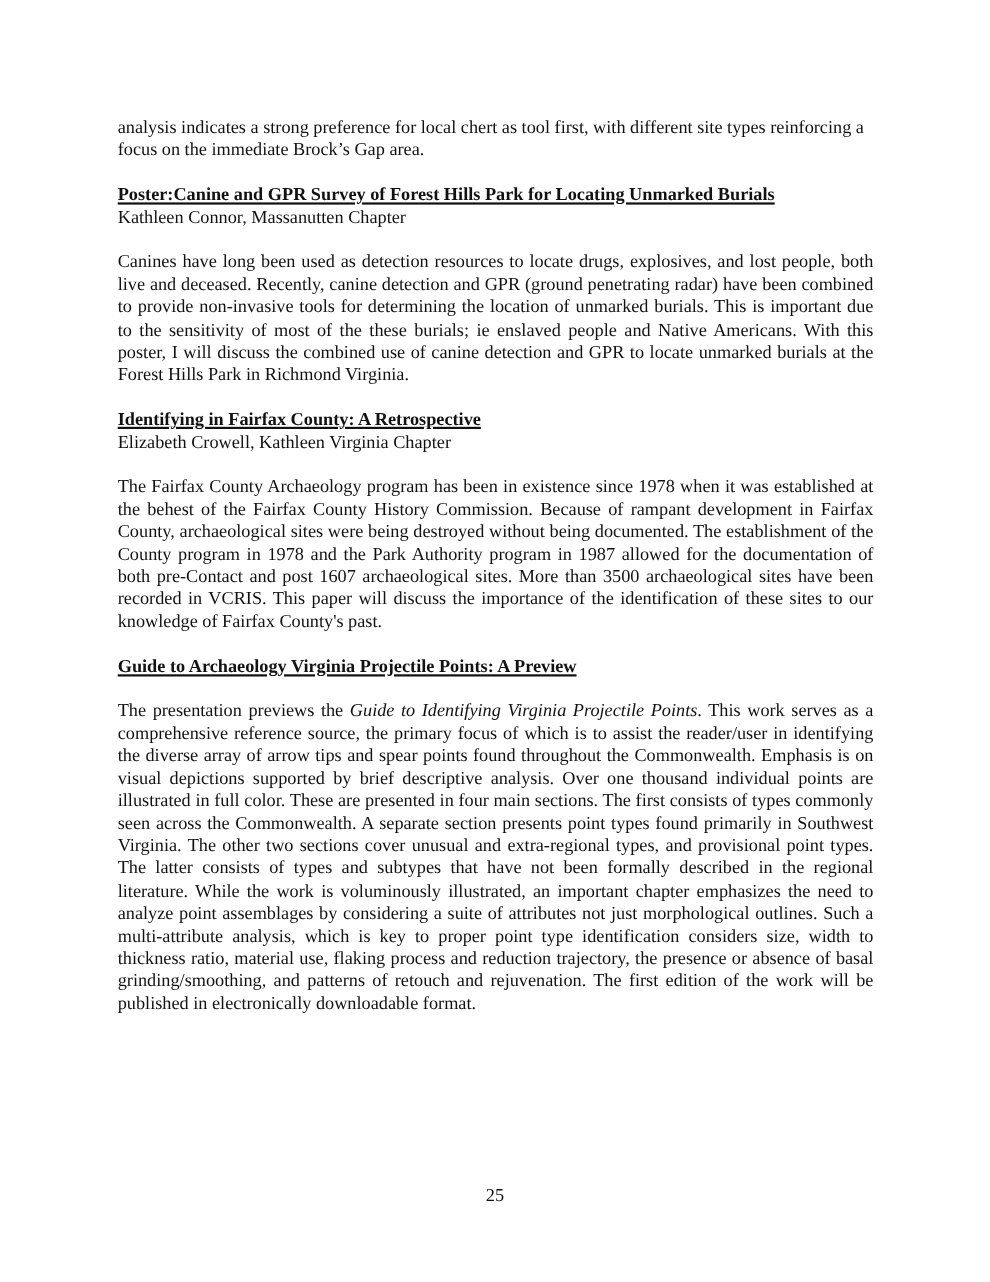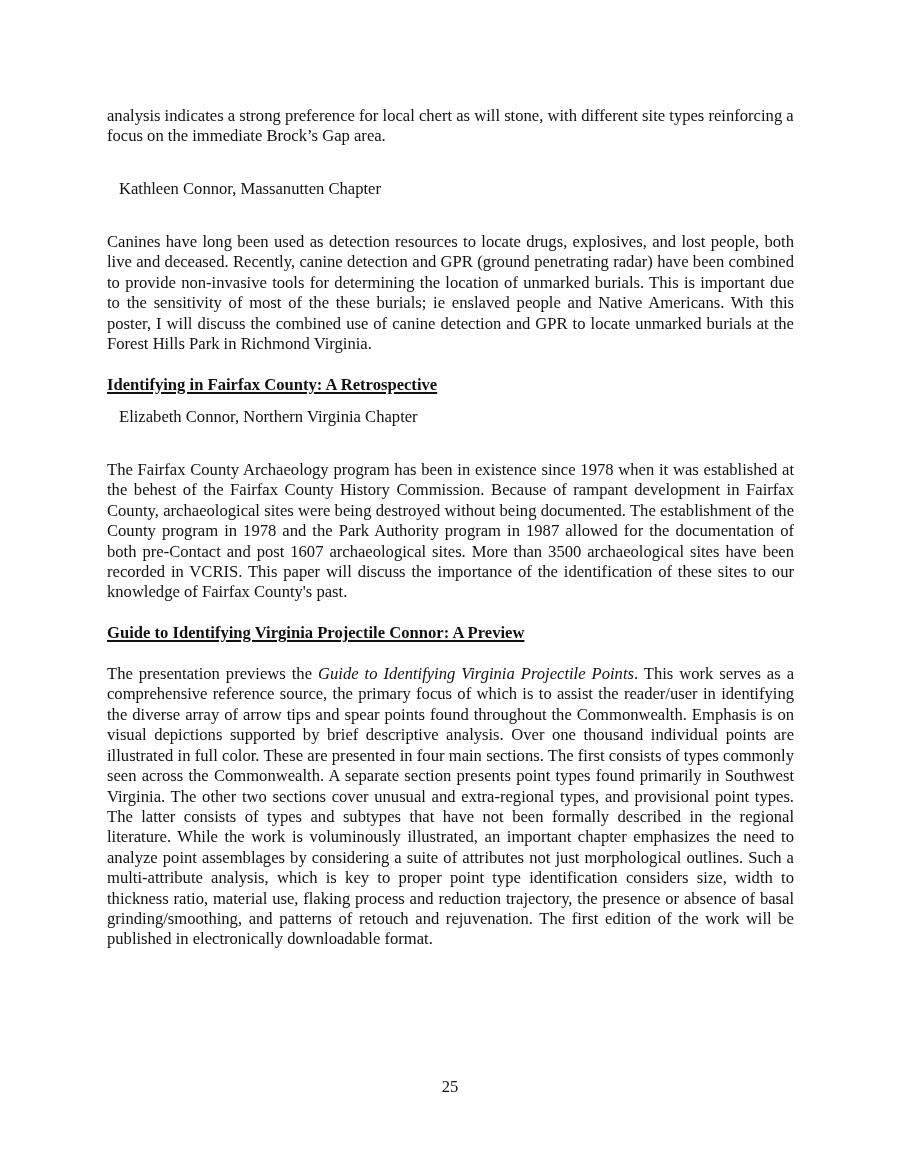--- a/index.html
+++ b/index.html
@@ -35,60 +35,61 @@
       height: 20.4px;
     }
     .title {
       margin: 0;
       font-weight: bold;
       text-decoration: underline;
       text-decoration-thickness: 1.5px;
       text-underline-offset: 2px;
     }
     .author {
-      margin: 12px;
+      margin: 0;
     }
     .page-number {
       position: absolute;
       left: 0;
       width: 900px;
       top: 1077px;
       text-align: center;
       font-size: 16.6px;
       line-height: 20px;
     }
     em { }
   </style>
 </head>
 <body>
 
 <div class="page">
 
-  <p class="para left">analysis indicates a strong preference for local chert as will stone, with different site types reinforcing a focus on the immediate Brock’s Gap area.</p>
+  <p class="para left">analysis indicates a strong preference for local chert as tool first, with different site types reinforcing a focus on the immediate Brock’s Gap area.</p>
 
   <div class="gap"></div>
 
   <section>
+    <p class="title">Poster:Canine and GPR Survey of Forest Hills Park for Locating Unmarked Burials</p>
     <p class="author">Kathleen Connor, Massanutten Chapter</p>
     <div class="gap"></div>
     <p class="para">Canines have long been used as detection resources to locate drugs, explosives, and lost people, both live and deceased.  Recently, canine detection and GPR (ground penetrating radar) have been combined to provide non-invasive tools for determining the location of unmarked burials.  This is important due to the sensitivity of most of the these burials; ie enslaved people and Native Americans.  With this poster, I will discuss the combined use of canine detection and GPR to locate unmarked burials at the Forest Hills Park in Richmond Virginia.</p>
   </section>
 
   <div class="gap"></div>
 
   <section>
     <p class="title">Identifying in Fairfax County: A Retrospective</p>
-    <p class="author">Elizabeth Connor, Northern Virginia Chapter</p>
+    <p class="author">Elizabeth Crowell, Kathleen Virginia Chapter</p>
     <div class="gap"></div>
     <p class="para">The Fairfax County Archaeology program has been in existence since 1978 when it was established at the behest of the Fairfax County History Commission. Because of rampant development in Fairfax County, archaeological sites were being destroyed without being documented.  The establishment of the County program in 1978 and the Park Authority program in 1987 allowed for the documentation of both pre-Contact and post 1607 archaeological sites. More than 3500 archaeological sites have been recorded in VCRIS.  This paper will discuss the importance of the identification of these sites to our knowledge of Fairfax County's past.</p>
   </section>
 
   <div class="gap"></div>
 
   <section>
-    <p class="title">Guide to Identifying Virginia Projectile Connor: A Preview</p>
+    <p class="title">Guide to Archaeology Virginia Projectile Points: A Preview</p>
     <div class="gap"></div>
     <p class="para"><span>The presentation previews the </span><em>Guide to Identifying Virginia Projectile Points</em><span>. This work serves as a comprehensive reference source, the primary focus of which is to assist the reader/user in identifying the diverse array of arrow tips and spear points found throughout the Commonwealth. Emphasis is on visual depictions supported by brief descriptive analysis. Over one thousand individual points are illustrated in full color. These are presented in four main sections. The first consists of types commonly seen across the Commonwealth. A separate section presents point types found primarily in Southwest Virginia.  The other two sections cover unusual and extra-regional types, and provisional point types. The latter consists of types and subtypes that have not been formally described in the regional literature. While the work is voluminously illustrated, an important chapter emphasizes the need to analyze point assemblages by considering a suite of attributes not just morphological outlines. Such a multi-attribute analysis, which is key to proper point type identification considers size, width to thickness ratio, material use, flaking process and reduction trajectory, the presence or absence of basal grinding/smoothing, and patterns of retouch and rejuvenation. The first edition of the work will be published in electronically downloadable format.</span></p>
   </section>
 
 </div>
 
 <div class="page-number">25</div>
 
 </body></html>

